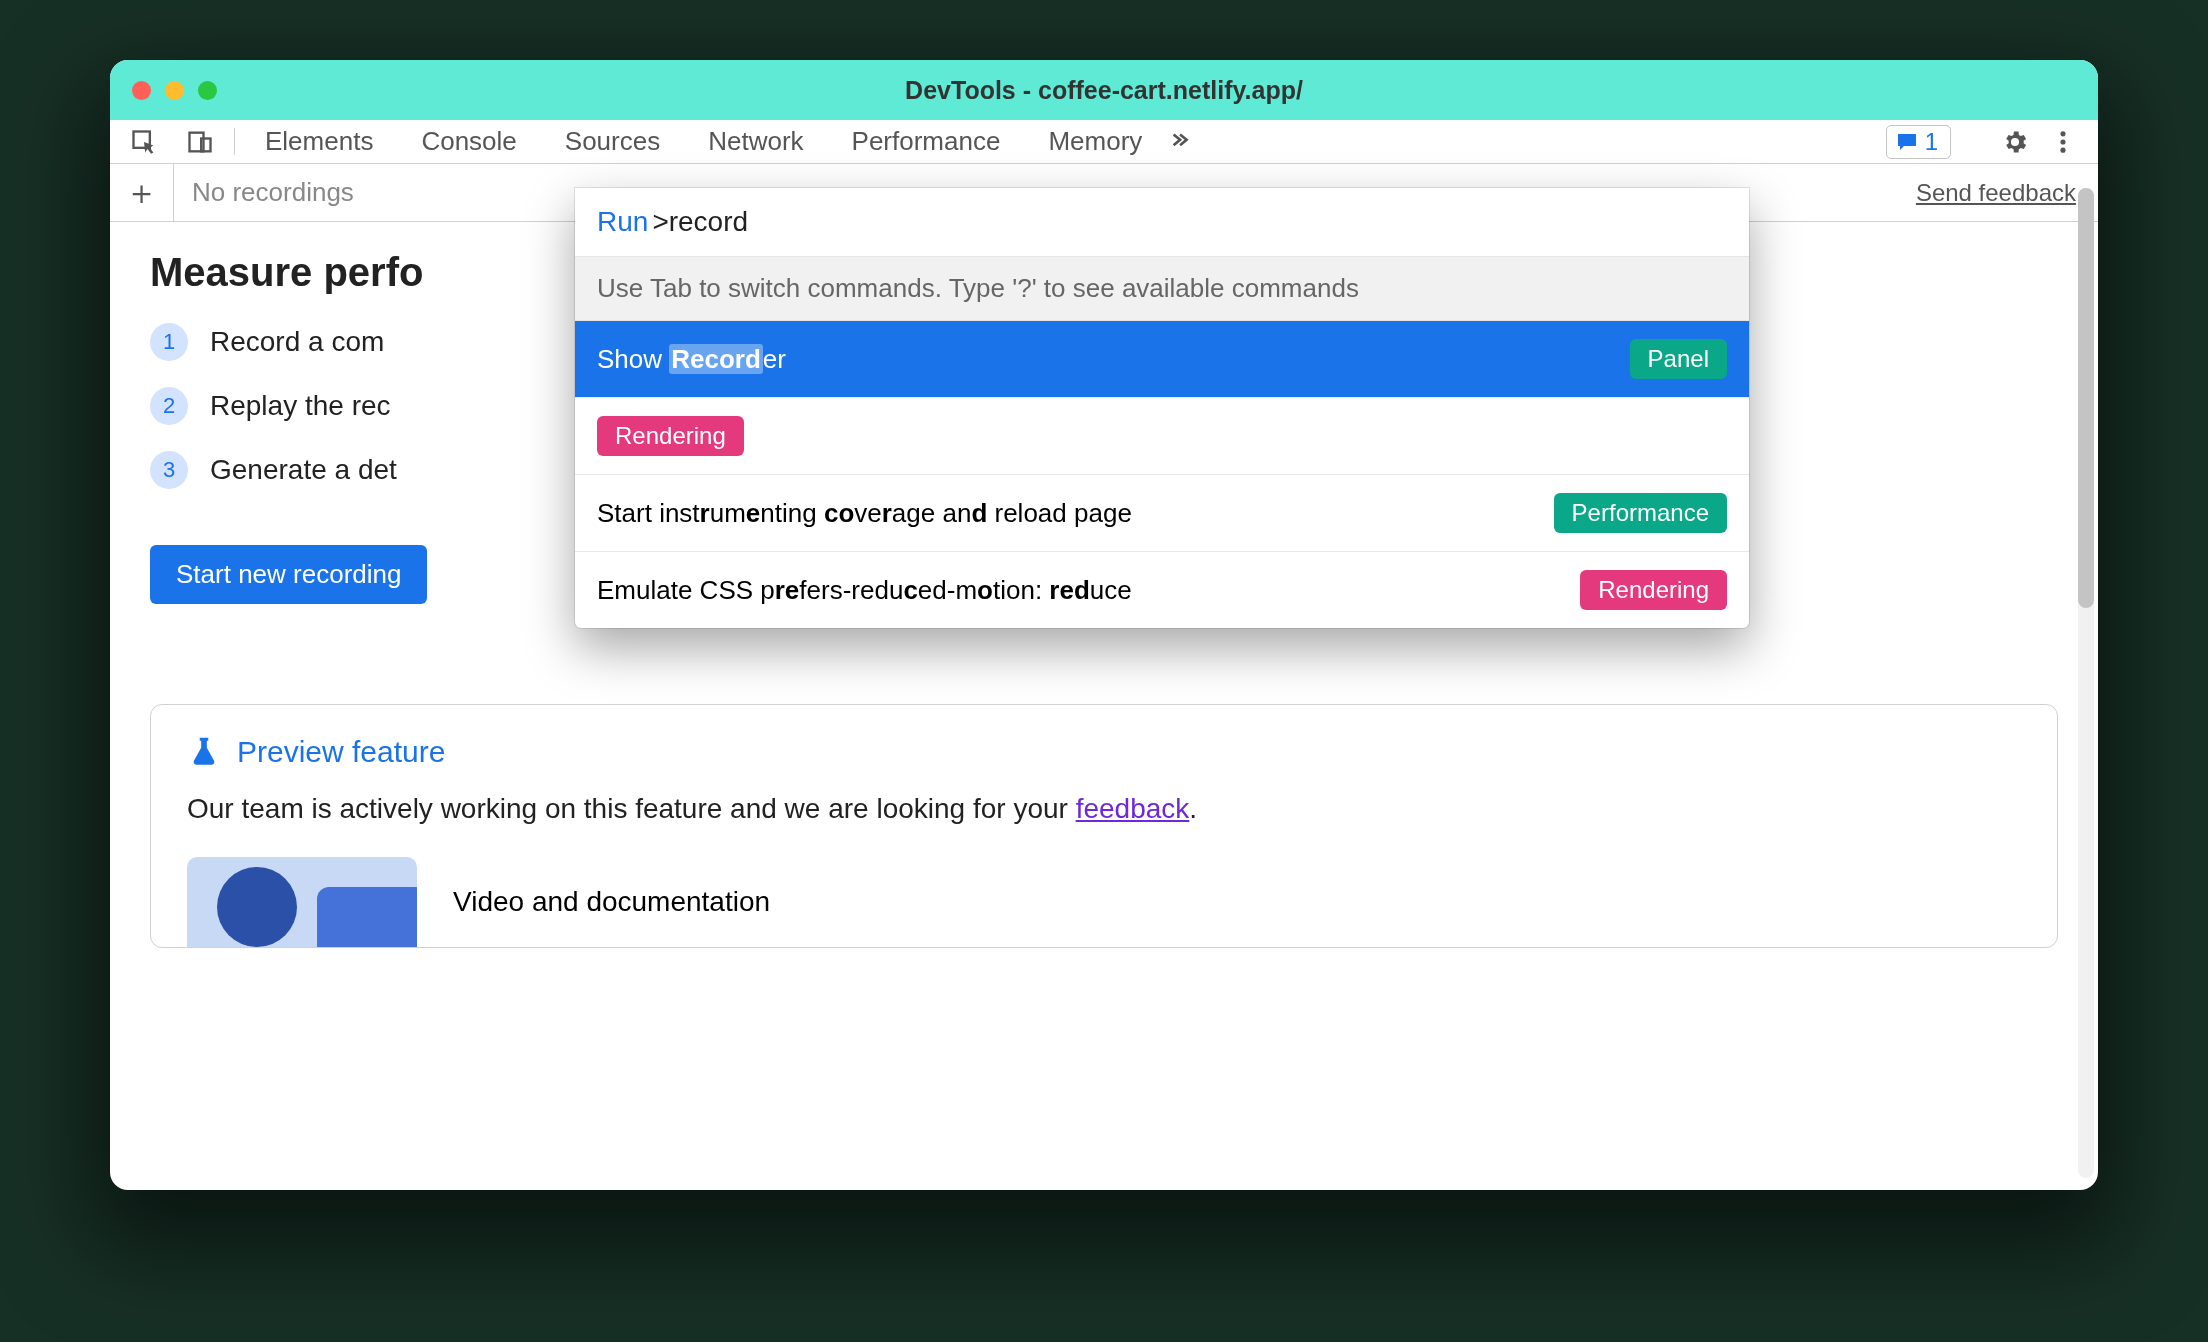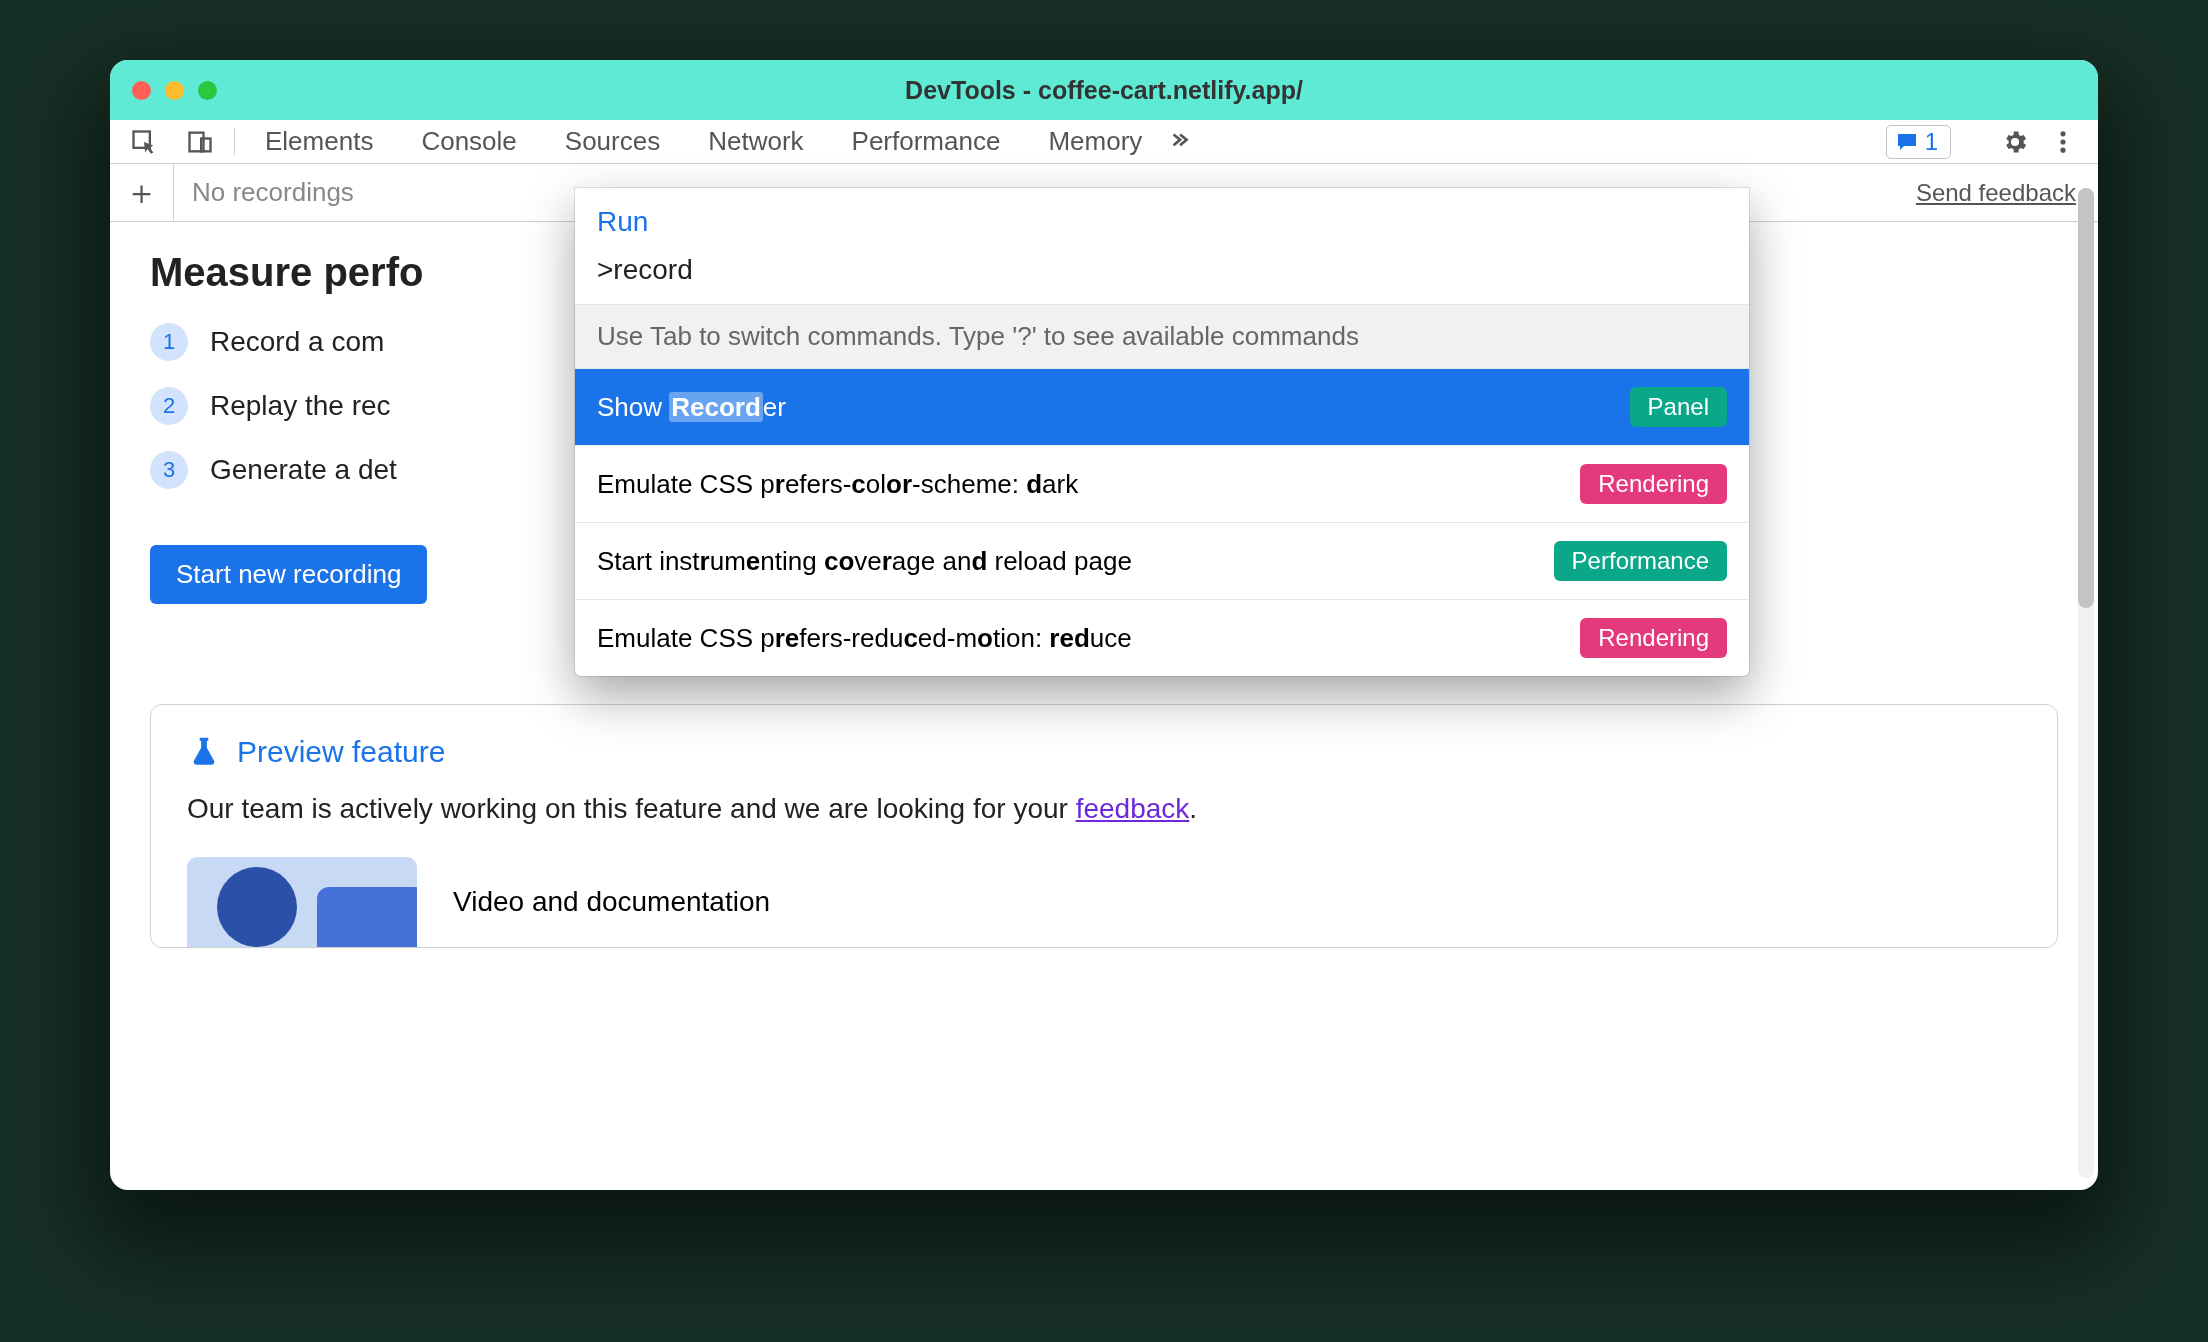--- a/index.html
+++ b/index.html
@@ -93,21 +93,21 @@
   .thumb::before{content:"";position:absolute;bottom:0;left:30px;width:80px;height:80px;background:#2a50a8;border-radius:50%;}
   .thumb::after{content:"";position:absolute;bottom:0;left:130px;width:110px;height:60px;background:#4472d8;border-radius:12px 12px 0 0;}
   
   .palette{
     position:absolute; top:128px; left:465px; width:1174px;
     background:#fff; box-shadow:0 20px 50px rgba(0,0,0,0.35),0 0 0 1px rgba(0,0,0,0.1);
     border-radius:0 0 6px 6px;
     z-index:10;
     font-size:26px;
   }
-  .pal-input{padding:18px 22px;display:flex;align-items:baseline;gap:16px;flex-direction:column;}
+  .pal-input{padding:18px 22px;display:flex;align-items:baseline;gap:4px;}
   .pal-run{color:#1a73e8;font-size:28px;}
   .pal-query{color:#222;font-size:28px;}
   .pal-hint{background:#f1f1f1;padding:16px 22px;color:#666;border-top:1px solid #e5e5e5;border-bottom:1px solid #e5e5e5;}
   .pal-item{display:flex;align-items:center;justify-content:space-between;padding:18px 22px;border-bottom:1px solid #e8e8e8;}
   .pal-item:last-child{border-bottom:none;}
   .pal-item.sel{background:#1a73e8;color:#fff;}
   .pal-label b{font-weight:700;}
   .pal-item.sel .pal-label .hl{background:rgba(255,255,255,0.35);border-radius:3px;padding:0 2px;}
   .badge{padding:6px 18px;border-radius:6px;color:#fff;font-size:24px;}
   .badge.panel{background:#0aa789;}
@@ -243,21 +243,20 @@
       <span class="pal-run">Run</span>
       <span class="pal-query">&gt;record</span>
     </div>
     <div class="pal-hint">Use Tab to switch commands. Type '?' to see available commands</div>
     <div id="palette-items">
         <div class="pal-item sel">
           <div class="pal-label">Show <span class="hl"><b>Record</b></span>er</div>
           <div class="badge panel">Panel</div>
         </div>
         <div class="pal-item">
-          <div class="pal-label">Emulate CSS p<b>r</b>efers-<b>c</b>ol<b>or</b>-scheme: <b>d</b>ark</div>
           <div class="badge rendering">Rendering</div>
         </div>
         <div class="pal-item">
           <div class="pal-label">Start inst<b>r</b>um<b>e</b>nting <b>co</b>ve<b>r</b>age an<b>d</b> reload page</div>
           <div class="badge perf">Performance</div>
         </div>
         <div class="pal-item">
           <div class="pal-label">Emulate CSS p<b>re</b>fers-redu<b>c</b>ed-m<b>o</b>tion: <b>red</b>uce</div>
           <div class="badge rendering">Rendering</div>
         </div>

